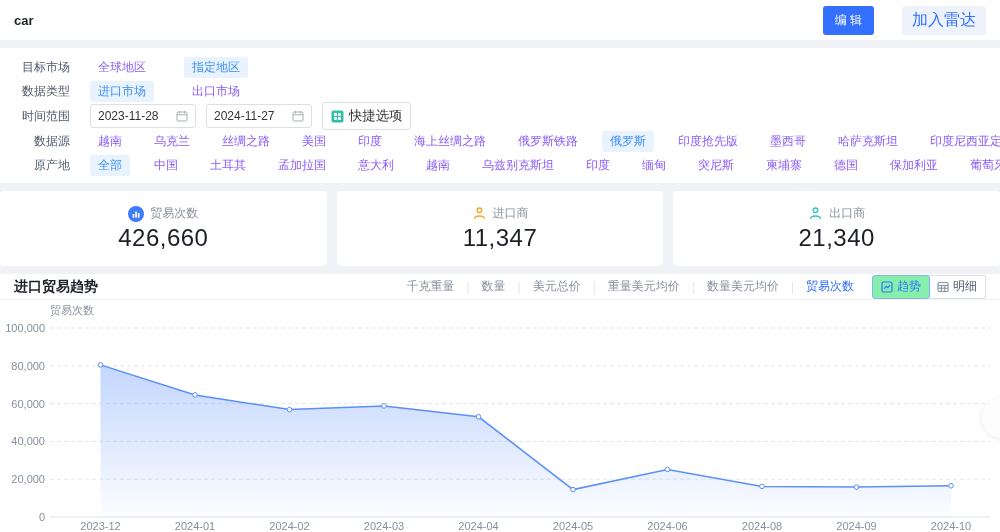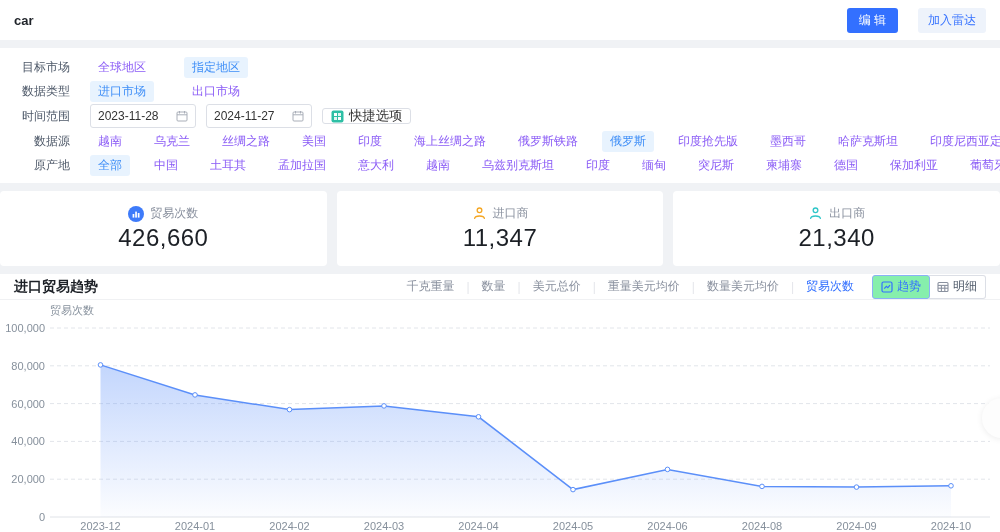--- a/index.html
+++ b/index.html
@@ -4,36 +4,36 @@
 <style>
   * { margin:0; padding:0; box-sizing:border-box; }
   html,body { width:1000px; height:532px; overflow:hidden; }
   body { background:#f0f2f5; font-family:"Liberation Sans","DejaVu Sans",sans-serif; font-size:12px; color:#333; }
 
   
   .topbar { height:40px; background:#fff; display:flex; align-items:center; justify-content:space-between; padding:0 14px; }
   .topbar .title { font-size:13px; font-weight:bold; color:#1f2329; }
   .topbar .btns { display:flex; gap:20px; }
   .btn-primary { background:#3370ff; color:#fff; border:none; border-radius:3px; padding:4px 12px; font-size:12px; cursor:pointer; }
-  .btn-soft { background:#eef3fb; color:#3370ff; border:none; border-radius:3px; padding:4px 10px; font-size:12px; cursor:pointer; }
+  .btn-soft { background:#eef3fb; color:#3370ff; border:none; border-radius:3px; padding:4px 10px; font-size:16px; cursor:pointer;margin-left:8px; }
 
   
   .filter-card { background:#fff; margin-top:8px; padding:7px 0 6px 0; }
   .frow { display:flex; align-items:center; height:24px; padding-right:0; }
   .frow.time { height:26px; }
   .flabel { flex:0 0 70px; text-align:right; color:#4e5969; }
   .fcontent { display:flex; align-items:center; margin-left:20px; flex:1; }
   .opts { gap:30px; }
   .chips { gap:16px; }
   .chip { padding:2px 8px; border-radius:3px; color:#8b5cf6; cursor:pointer; white-space:nowrap; }
   .chip.sel { background:#e8f3fe; color:#3e8ef7; }
 
   .date-input { width:106px; height:24px; border:1px solid #dcdfe6; border-radius:3px; display:flex; align-items:center; justify-content:space-between; padding:0 7px; background:#fff; cursor:pointer; }
   .date-input + .date-input { margin-left:10px; }
-  .quick-btn { margin-left:10px; height:16px; border:1px solid #dcdfe6; border-radius:3px; background:#fff; display:flex; align-items:center; gap:5px; padding:0 8px; cursor:pointer; color:#333;font-family:Liberation Mono, monospace; }
+  .quick-btn { margin-left:10px; height:28px; border:1px solid #dcdfe6; border-radius:3px; background:#fff; display:flex; align-items:center; gap:5px; padding:0 8px; cursor:pointer; color:#333;font-family:Liberation Mono, monospace; }
 
   
   .stats-row { display:flex; gap:10px; margin-top:8px; }
   .stat-card { flex:1; background:#fff; border-radius:4px; height:75px; display:flex; flex-direction:column; align-items:center; justify-content:center; }
   .stat-top { display:flex; align-items:center; gap:6px; color:#8a919f; }
   .stat-value { font-size:24px; color:#1c2026; margin-top:2px; letter-spacing:.5px; }
 
   
   .chart-card { background:#fff; margin-top:8px; height:269px; }
   .chart-header { height:26px; display:flex; align-items:center; justify-content:space-between; padding:0 14px; border-bottom:1px solid #f0f1f3; }

